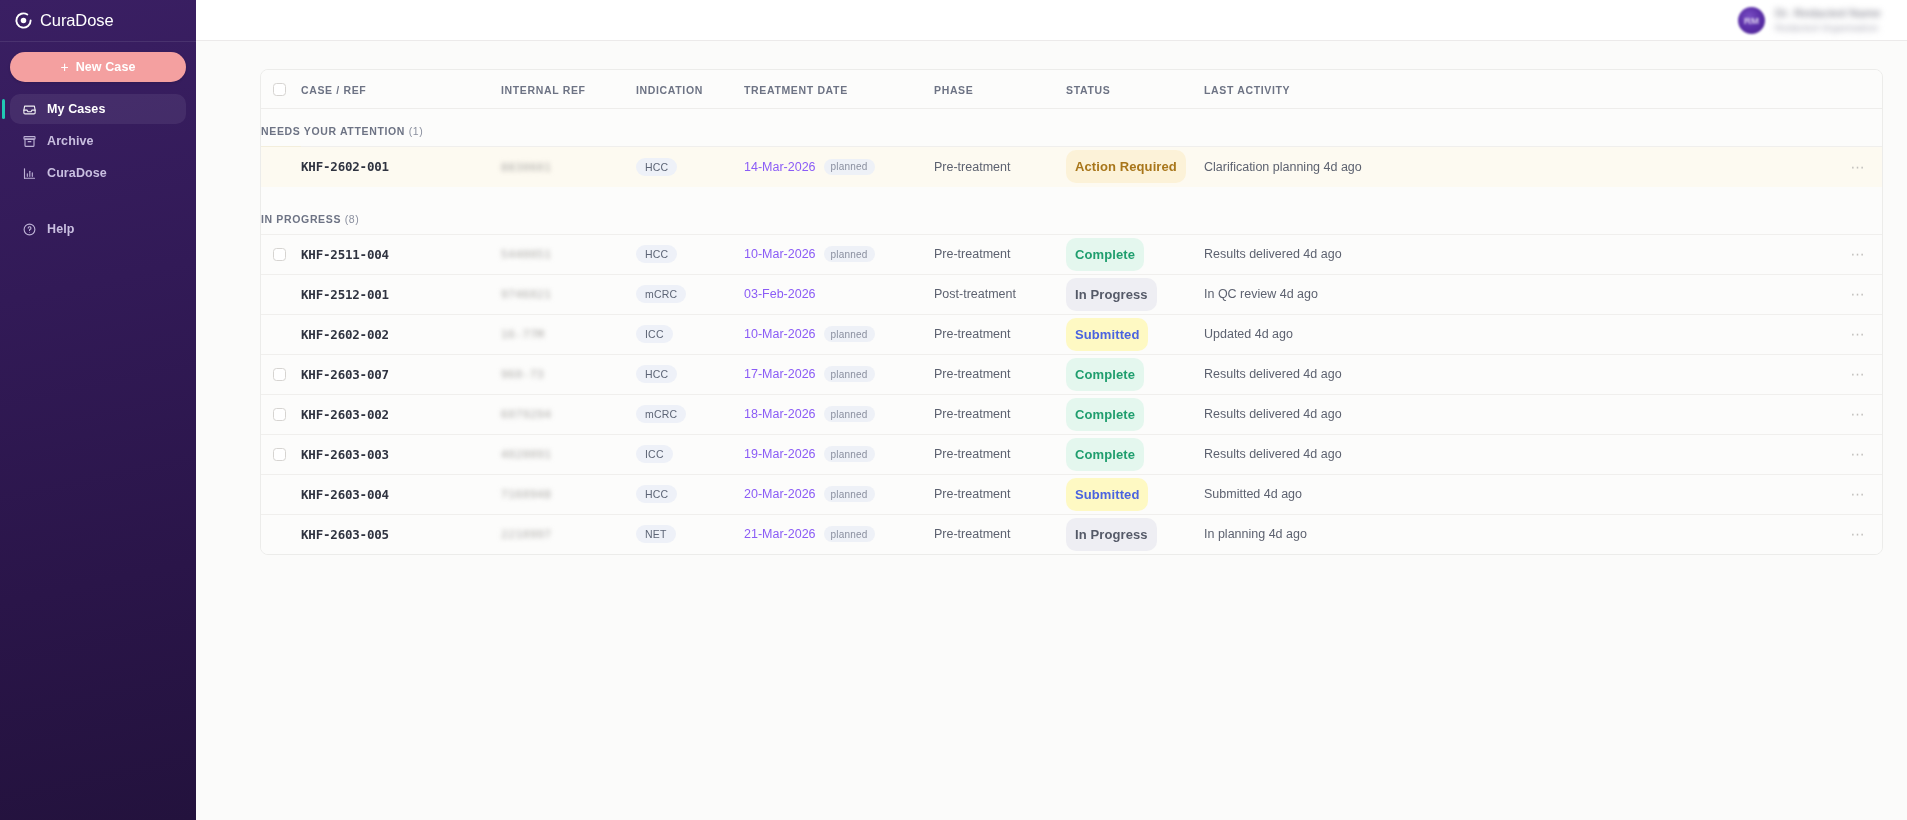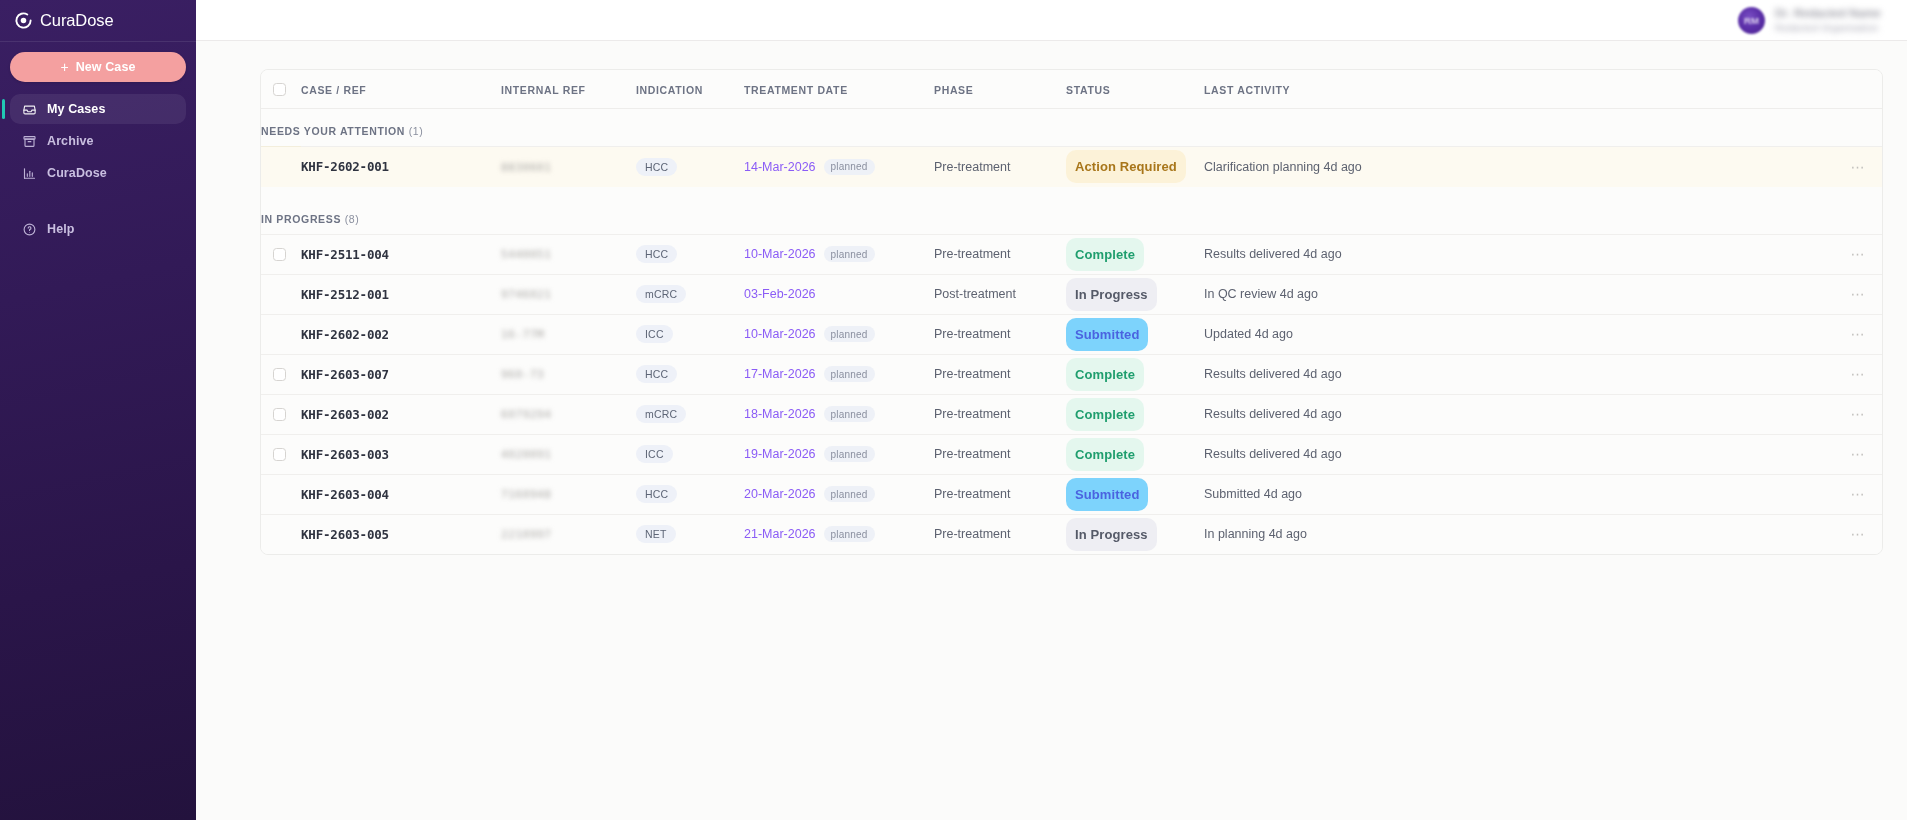--- a/index.html
+++ b/index.html
@@ -153,21 +153,21 @@
     background: #eef1f7; color: #8b90a0; font-size: 10px; letter-spacing: 0.2px;
   }
 
   .badge {
     display: inline-block; padding: 9px 9px; border-radius: 10px;
     font-size: 13px; font-weight: 600; letter-spacing: 0.1px;
   }
   .badge.action   { background: #fcf2d8; color: #a8761a; }
   .badge.complete { background: #e4f7ee; color: #1f9e6e; }
   .badge.progress { background: #eeeef3; color: #555a68; }
-  .badge.submitted{ background: #7dd3fc; color: #4a63e0; }
+  .badge.submitted{ background: #fef9c3; color: #4a63e0; }
 
   .activity { font-size: 12.5px; color: #5d6270; }
 
   .dots {
     color: #c2c0bd; font-size: 14px; letter-spacing: 1.4px;
     cursor: pointer; text-align: right; padding-right: 16px; display: block;
     line-height: 1;
   }
 </style>
 </head>

